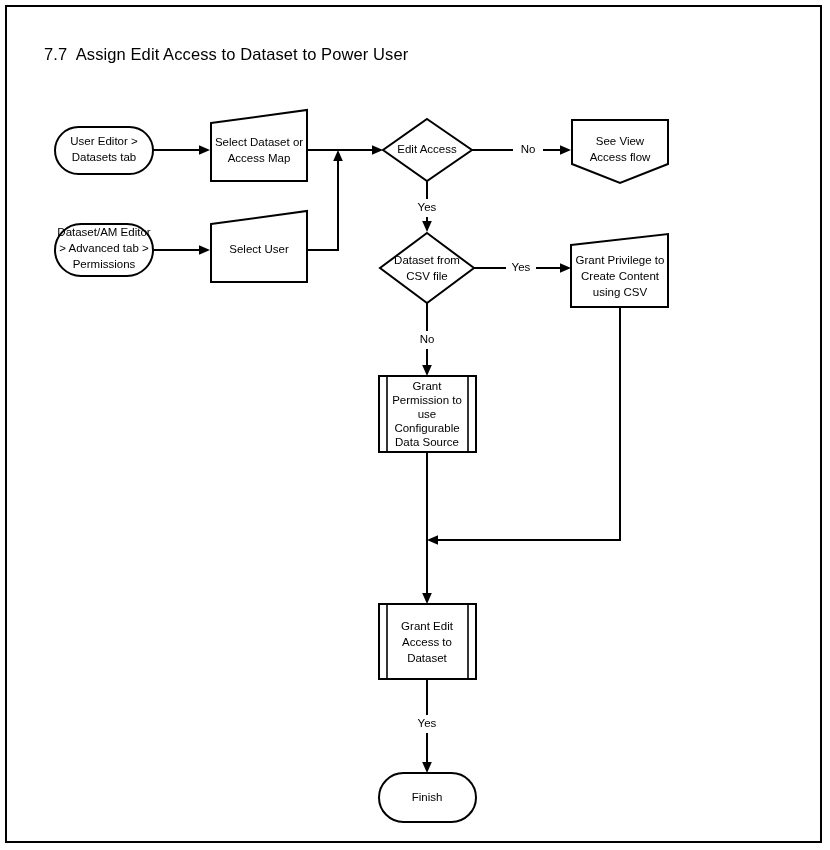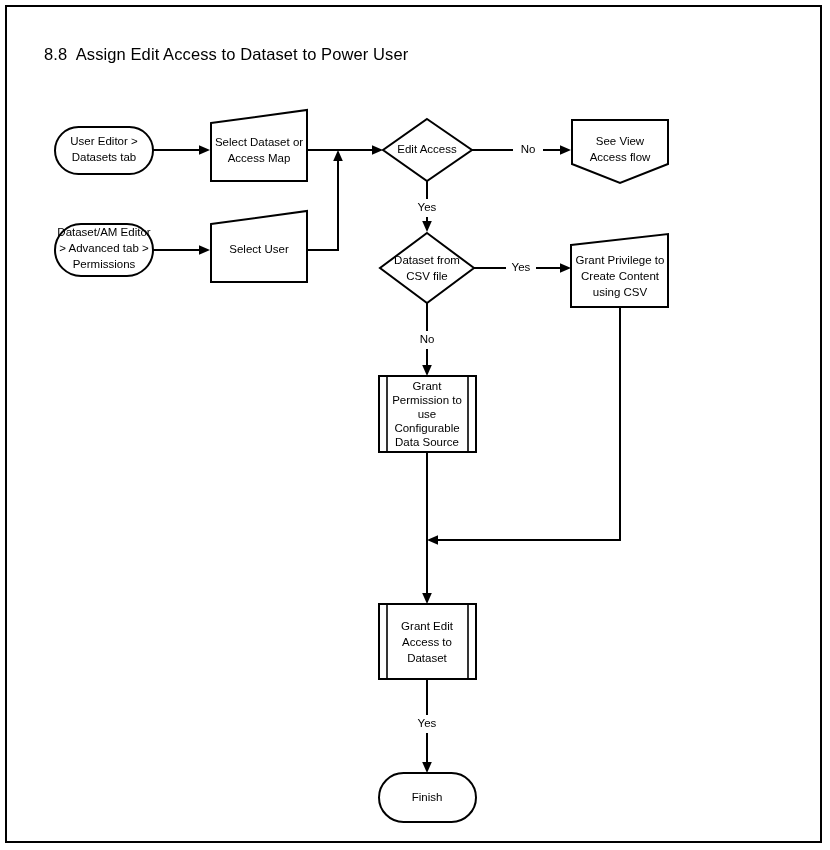--- a/index.html
+++ b/index.html
@@ -80,21 +80,21 @@
     dominant-baseline: middle;
   }
 </style>
 </head>
 <body>
 
 <div id="page">
 
   <div id="page-border"></div>
 
-  <div id="doc-title">8.8  Assign Edit Access to Dataset to Power User</div>
+  <div id="doc-title">7.7  Assign Edit Access to Dataset to Power User</div>
 
   <svg id="flow-svg" width="830" height="850" viewBox="0 0 830 850">
 
     
 
     
     <g>
       <line class="connector" x1="153" y1="150" x2="203" y2="150"></line>
       <polygon class="arrow-head" points="210,150 199,145.2 199,154.8"></polygon>
     </g>

